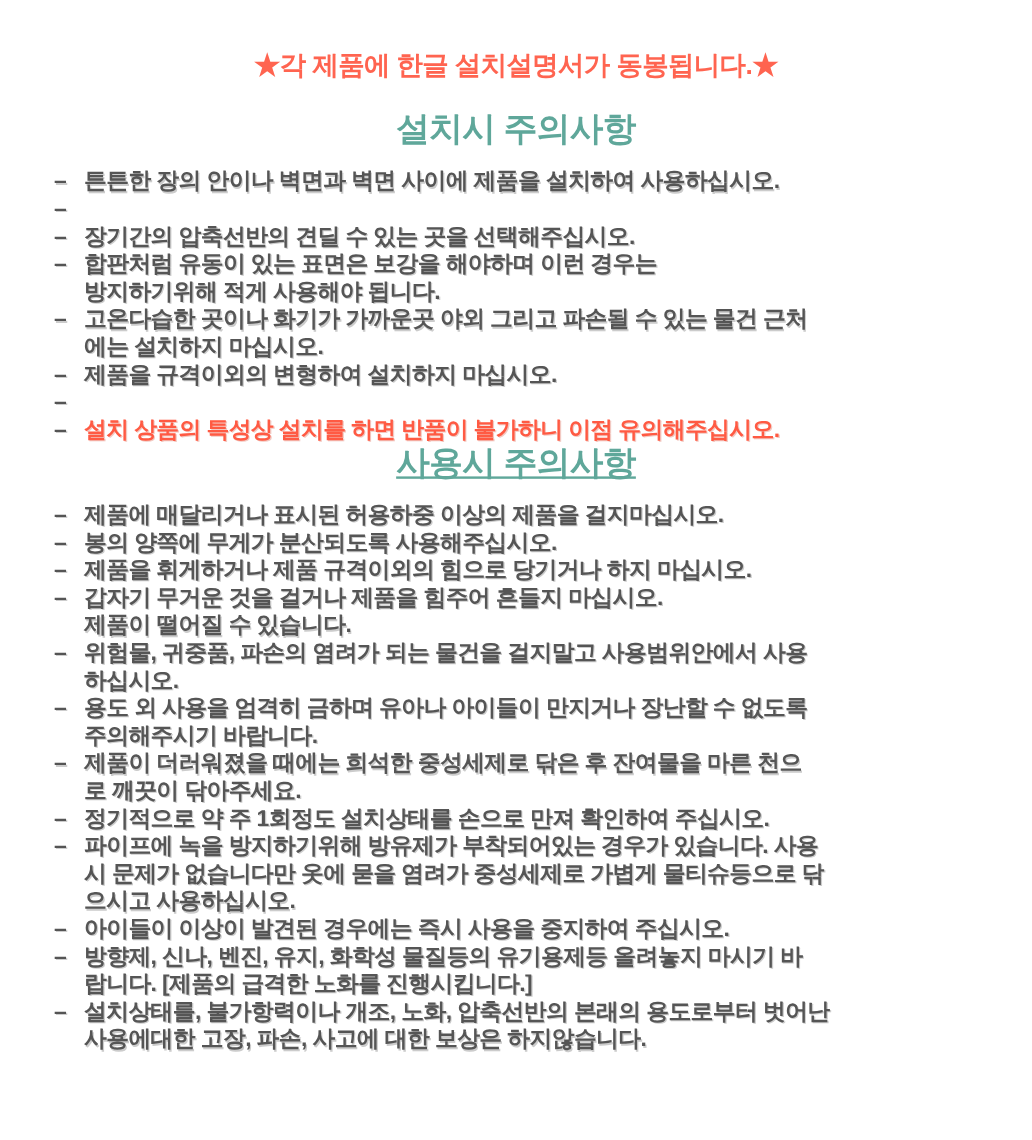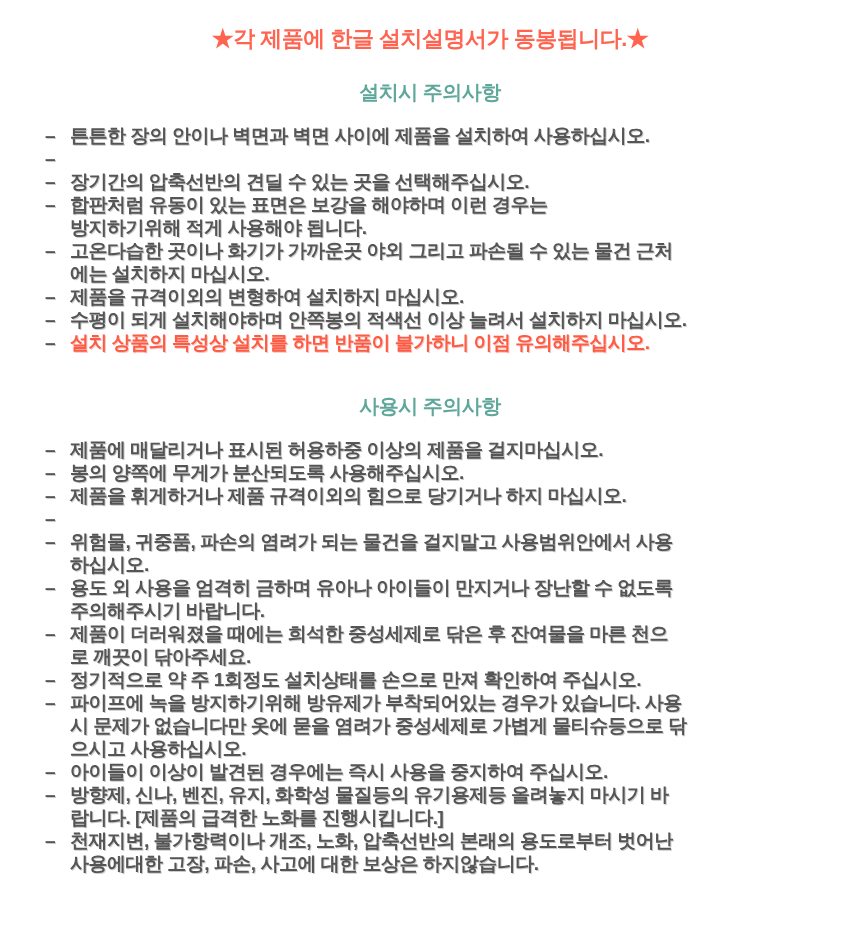--- a/index.html
+++ b/index.html
@@ -11,41 +11,41 @@
     width: 860px;
     height: 950px;
     overflow: hidden;
     font-family: "Liberation Sans", sans-serif;
     font-weight: bold;
   }
   .page {
     box-sizing: border-box;
     width: 860px;
     height: 950px;
-    padding-top: 26px;
+    padding-top: 42px;
   }
   .banner {
     text-align: center;
     color: #ff6450;
     font-size: 22px;
     line-height: 26px;
     margin: 0 0 24px 0;
     letter-spacing: -0.5px;
   }
   .section-heading {
     text-align: center;
     color: #5fa79a;
-    font-size: 20px;
+    font-size: 28px;
     line-height: 32px;
     margin: 0 0 16px 0;
     font-weight: bold;
     letter-spacing: -0.5px;
   }
   .section-use .section-heading {
-    margin-top: 36px;
+    text-decoration: underline;
   }
   .warning-list {
     padding: 0 18px 0 45px;
   }
   .list-item {
     display: flex;
     align-items: flex-start;
     color: #555555;
     font-size: 19px;
     line-height: 23px;
@@ -95,21 +95,20 @@
           <span class="dash">–</span>
           <span class="item-text">고온다습한 곳이나 화기가 가까운곳 야외 그리고 파손될 수 있는 물건 근처
 에는 설치하지 마십시오.</span>
         </div>
         <div class="list-item">
           <span class="dash">–</span>
           <span class="item-text">제품을 규격이외의 변형하여 설치하지 마십시오.</span>
         </div>
         <div class="list-item">
           <span class="dash">–</span>
-          <span class="item-text">수평이 되게 설치해야하며 안쪽봉의 적색선 이상 늘려서 설치하지 마십시오.</span>
         </div>
         <div class="list-item emphasis">
           <span class="dash">–</span>
           <span class="item-text">설치 상품의 특성상 설치를 하면 반품이 불가하니 이점 유의해주십시오.</span>
         </div>
       </div>
   </section>
 
   <section class="section-use">
     <h1 class="section-heading">사용시 주의사항</h1>
@@ -121,20 +120,22 @@
         <div class="list-item">
           <span class="dash">–</span>
           <span class="item-text">봉의 양쪽에 무게가 분산되도록 사용해주십시오.</span>
         </div>
         <div class="list-item">
           <span class="dash">–</span>
           <span class="item-text">제품을 휘게하거나 제품 규격이외의 힘으로 당기거나 하지 마십시오.</span>
         </div>
         <div class="list-item">
           <span class="dash">–</span>
+          <span class="item-text">갑자기 무거운 것을 걸거나 제품을 힘주어 흔들지 마십시오.
+제품이 떨어질 수 있습니다.</span>
         </div>
         <div class="list-item">
           <span class="dash">–</span>
           <span class="item-text">위험물, 귀중품, 파손의 염려가 되는 물건을 걸지말고 사용범위안에서 사용
 하십시오.</span>
         </div>
         <div class="list-item">
           <span class="dash">–</span>
           <span class="item-text">용도 외 사용을 엄격히 금하며 유아나 아이들이 만지거나 장난할 수 없도록
 주의해주시기 바랍니다.</span>
@@ -158,19 +159,19 @@
           <span class="dash">–</span>
           <span class="item-text">아이들이 이상이 발견된 경우에는 즉시 사용을 중지하여 주십시오.</span>
         </div>
         <div class="list-item">
           <span class="dash">–</span>
           <span class="item-text">방향제, 신나, 벤진, 유지, 화학성 물질등의 유기용제등 올려놓지 마시기 바
 랍니다. [제품의 급격한 노화를 진행시킵니다.]</span>
         </div>
         <div class="list-item">
           <span class="dash">–</span>
-          <span class="item-text">천재지변, 불가항력이나 개조, 노화, 압축선반의 본래의 용도로부터 벗어난
+          <span class="item-text">설치상태를, 불가항력이나 개조, 노화, 압축선반의 본래의 용도로부터 벗어난
 사용에대한 고장, 파손, 사고에 대한 보상은 하지않습니다.</span>
         </div>
       </div>
   </section>
 
 </div>
 
 </body></html>

